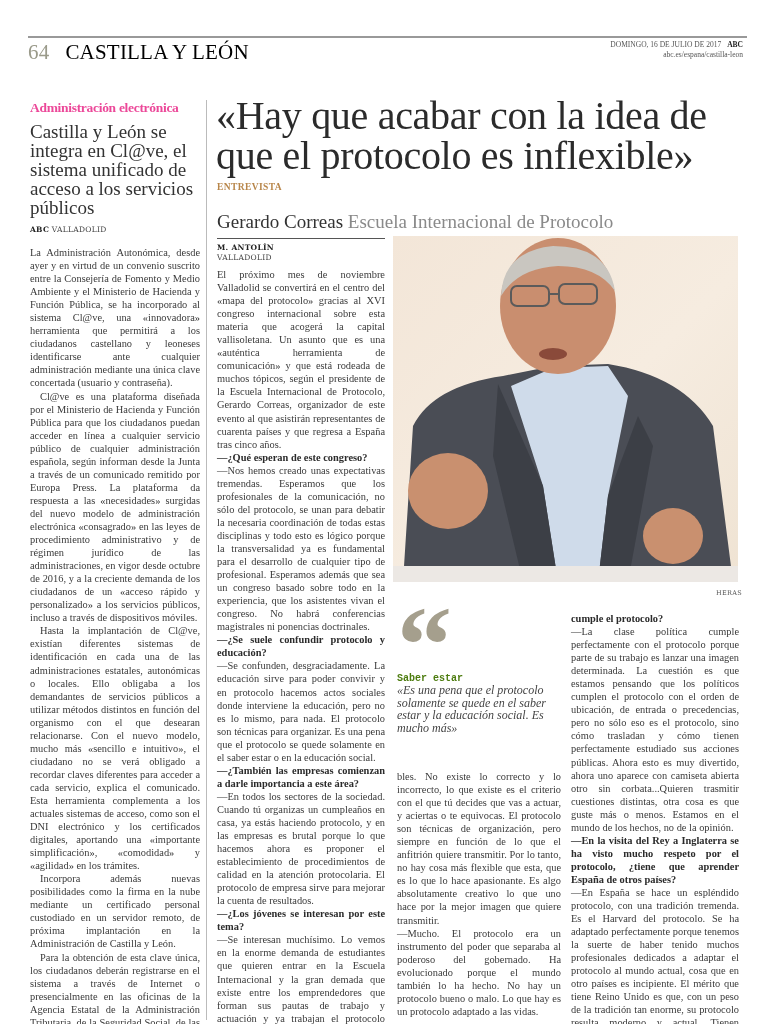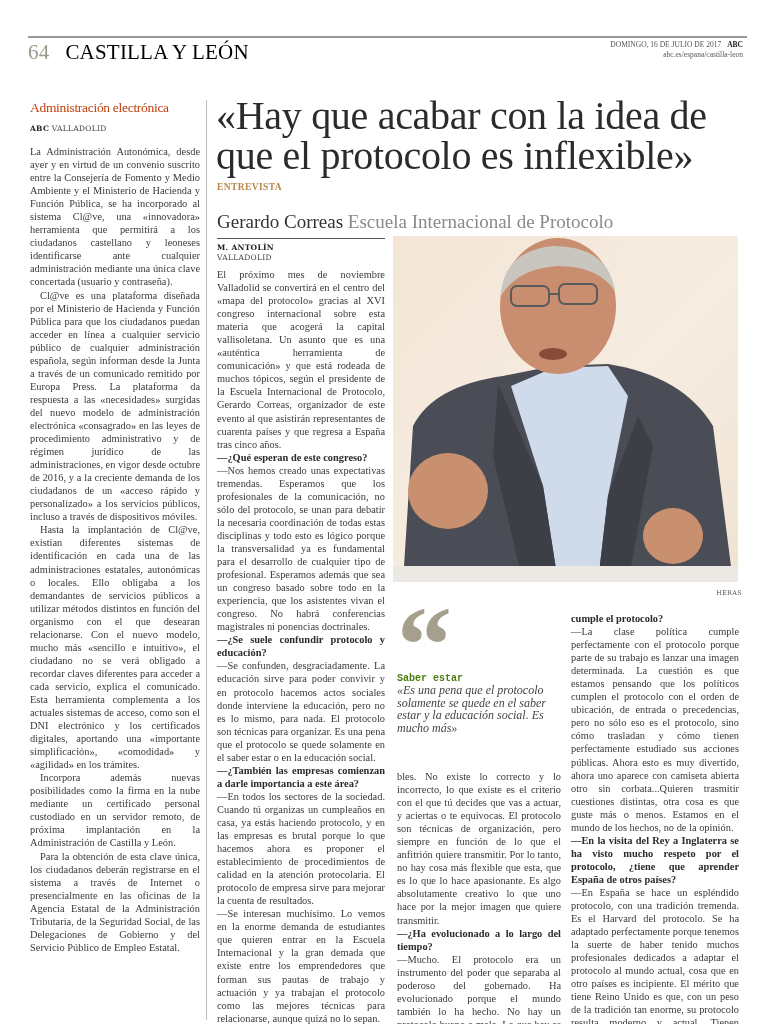--- a/index.html
+++ b/index.html
@@ -5,21 +5,21 @@
   html,body{margin:0;padding:0;background:#fff;}
   body{width:769px;height:1024px;position:relative;overflow:hidden;font-family:"DejaVu Serif","Liberation Serif",serif;color:#333;}
   .topline{position:absolute;left:28px;right:22px;top:36px;height:2px;background:#999;}
   .hdr-left{position:absolute;left:28px;top:40px;font-family:"Liberation Serif",serif;font-size:21px;letter-spacing:0.2px;}
   .pagenum{color:#9a9a8a;margin-right:16px;}
   .section{color:#000000;}
   .hdr-right{position:absolute;right:26px;top:40px;font-family:"Liberation Serif",serif;font-size:7.5px;color:#555;text-align:right;line-height:10px;}
   .hdr-right b{margin-left:6px;color:#222;}
   
   .leftcol{position:absolute;left:30px;top:100px;width:170px;}
-  .kicker-l{font-family:"Liberation Serif",serif;font-weight:normal;color:#c2410c;font-size:13.5px;letter-spacing:-0.3px;}
+  .kicker-l{font-family:"Liberation Serif",serif;font-weight:bold;color:#ec4899;font-size:13.5px;letter-spacing:-0.3px;}
   .lhead{font-family:"Liberation Serif",serif;font-size:19px;line-height:19px;color:#333;margin-top:6px;}
   .byline-l{font-size:7.5px;margin-top:8px;color:#444;letter-spacing:0.3px;}
   .byline-l b{color:#222;}
   .body-l{margin-top:12px;font-family:"Liberation Serif",serif;font-size:10.4px;line-height:13.05px;text-align:justify;color:#3a3a3a;}
   .body-l p, .col p{margin:0;text-indent:10px;}
   .body-l p:first-child{text-indent:0;}
   .vrule{position:absolute;left:206px;top:100px;width:1px;height:920px;background:#bbb;}
   
   .title{position:absolute;left:216px;top:96px;width:520px;font-family:"Liberation Serif",serif;font-size:40px;line-height:40px;color:#2b2b2b;letter-spacing:-0.3px;}
   .entrevista{position:absolute;left:217px;top:182px;font-family:"Liberation Serif",serif;font-weight:bold;color:#b8864a;font-size:9.5px;letter-spacing:0.4px;}
@@ -48,20 +48,21 @@
 <div class="hdr-left">
   <span class="pagenum">64</span><span class="section">CASTILLA Y LEÓN</span>
 </div>
 <div class="hdr-right">
   <div><span>DOMINGO, 16 DE JULIO DE 2017</span><b>ABC</b></div>
   <div>abc.es/espana/castilla-leon</div>
 </div>
 
 <div class="leftcol">
   <div class="kicker-l">Administración electrónica</div>
+  <div class="lhead">Castilla y León se integra en Cl@ve, el sistema unificado de acceso a los servicios públicos</div>
   <div class="byline-l"><b>ABC</b> <span>VALLADOLID</span></div>
   <div class="body-l">
     <p>La Administración Autonómica, desde ayer y en virtud de un convenio suscrito entre la Consejería de Fomento y Medio Ambiente y el Ministerio de Hacienda y Función Pública, se ha incorporado al sistema Cl@ve, una «innovadora» herramienta que permitirá a los ciudadanos castellano y leoneses identificarse ante cualquier administración mediante una única clave concertada (usuario y contraseña).</p>
     <p>Cl@ve es una plataforma diseñada por el Ministerio de Hacienda y Función Pública para que los ciudadanos puedan acceder en línea a cualquier servicio público de cualquier administración española, según informan desde la Junta a través de un comunicado remitido por Europa Press. La plataforma da respuesta a las «necesidades» surgidas del nuevo modelo de administración electrónica «consagrado» en las leyes de procedimiento administrativo y de régimen jurídico de las administraciones, en vigor desde octubre de 2016, y a la creciente demanda de los ciudadanos de un «acceso rápido y personalizado» a los servicios públicos, incluso a través de dispositivos móviles.</p>
     <p>Hasta la implantación de Cl@ve, existían diferentes sistemas de identificación en cada una de las administraciones estatales, autonómicas o locales. Ello obligaba a los demandantes de servicios públicos a utilizar métodos distintos en función del organismo con el que desearan relacionarse. Con el nuevo modelo, mucho más «sencillo e intuitivo», el ciudadano no se verá obligado a recordar claves diferentes para acceder a cada servicio, explica el comunicado. Esta herramienta complementa a los actuales sistemas de acceso, como son el DNI electrónico y los certificados digitales, aportando una «importante simplificación», «comodidad» y «agilidad» en los trámites.</p>
     <p>Incorpora además nuevas posibilidades como la firma en la nube mediante un certificado personal custodiado en un servidor remoto, de próxima implantación en la Administración de Castilla y León.</p>
     <p>Para la obtención de esta clave única, los ciudadanos deberán registrarse en el sistema a través de Internet o presencialmente en las oficinas de la Agencia Estatal de la Administración Tributaria, de la Seguridad Social, de las Delegaciones de Gobierno y del Servicio Público de Empleo Estatal.</p>
   </div>
 </div>
 <div class="vrule"></div>
@@ -76,20 +77,21 @@
 </div>
 
 <div class="col col1">
   <p class="a">El próximo mes de noviembre Valladolid se convertirá en el centro del «mapa del protocolo» gracias al XVI congreso internacional sobre esta materia que acogerá la capital vallisoletana. Un asunto que es una «auténtica herramienta de comunicación» y que está rodeada de muchos tópicos, según el presidente de la Escuela Internacional de Protocolo, Gerardo Correas, organizador de este evento al que asistirán representantes de cuarenta países y que regresa a España tras cinco años.</p>
   <p class="q">—¿Qué esperan de este congreso?</p>
   <p class="a">—Nos hemos creado unas expectativas tremendas. Esperamos que los profesionales de la comunicación, no sólo del protocolo, se unan para debatir la necesaria coordinación de todas estas disciplinas y todo esto es lógico porque la transversalidad ya es fundamental para el desarrollo de cualquier tipo de profesional. Esperamos además que sea un congreso basado sobre todo en la experiencia, que los asistentes vivan el congreso. No habrá conferencias magistrales ni ponencias doctrinales.</p>
   <p class="q">—¿Se suele confundir protocolo y educación?</p>
   <p class="a">—Se confunden, desgraciadamente. La educación sirve para poder convivir y en protocolo hacemos actos sociales donde interviene la educación, pero no es lo mismo, para nada. El protocolo son técnicas para organizar. Es una pena que el protocolo se quede solamente en el saber estar o en la educación social.</p>
   <p class="q">—¿También las empresas comienzan a darle importancia a este área?</p>
   <p class="a">—En todos los sectores de la sociedad. Cuando tú organizas un cumpleaños en casa, ya estás haciendo protocolo, y en las empresas es brutal porque lo que hacemos ahora es proponer el establecimiento de procedimientos de calidad en la atención protocolaria. El protocolo de empresa sirve para mejorar la cuenta de resultados.</p>
+  <p class="q">—¿Los jóvenes se interesan por este tema?</p>
   <p class="a">—Se interesan muchísimo. Lo vemos en la enorme demanda de estudiantes que quieren entrar en la Escuela Internacional y la gran demada que existe entre los emprendedores que forman sus pautas de trabajo y actuación y ya trabajan el protocolo como las mejores técnicas para relacionarse, aunque quizá no lo sepan.</p>
 
 </div>
 
 <div class="photo" aria-label="Gerardo Correas gesticulando durante la entrevista">
   <svg width="345" height="346" viewBox="0 0 345 346">
 
     <path d="M10 346 L20 190 Q40 150 110 140 L160 130 L215 128 Q290 140 320 190 L340 346 Z" fill="#4a4d55"></path>
 
     <path d="M118 150 L160 132 L215 130 L235 160 L215 260 L205 346 L165 346 L150 250 Z" fill="#cfdbea"></path>
@@ -114,21 +116,20 @@
 <div class="credit">HERAS</div>
 
 <div class="quote-box">
   <div class="quote-marks">“</div>
   <div class="quote-title">Saber estar</div>
   <div class="quote-text">«Es una pena que el protocolo solamente se quede en el saber estar y la educación social. Es mucho más»</div>
 </div>
 
 <div class="col col2">
   <p class="a">bles. No existe lo correcto y lo incorrecto, lo que existe es el criterio con el que tú decides que vas a actuar, y aciertas o te equivocas. El protocolo son técnicas de organización, pero siempre en función de lo que el anfitrión quiere transmitir. Por lo tanto, no hay cosa más flexible que esta, que es lo que lo hace apasionante. Es algo absolutamente creativo lo que uno hace por la mejor imagen que quiere transmitir.</p>
-  <p class="q">—¿Ha evolucionado a lo largo del tiempo?</p>
   <p class="a">—Mucho. El protocolo era un instrumento del poder que separaba al poderoso del gobernado. Ha evolucionado porque el mundo también lo ha hecho. No hay un protocolo bueno o malo. Lo que hay es un protocolo adaptado a las vidas.</p>
 
 </div>
 
 <div class="col col3">
   <p class="q">cumple el protocolo?</p>
   <p class="a">—La clase política cumple perfectamente con el protocolo porque parte de su trabajo es lanzar una imagen determinada. La cuestión es que estamos pensando que los políticos cumplen el protocolo con el orden de ubicación, de entrada o precedencias, pero no sólo eso es el protocolo, sino cómo trasladan y cómo tienen perfectamente estudiado sus acciones públicas. Ahora esto es muy divertido, ahora uno aparece con camiseta abierta otro sin corbata...Quieren trasmitir cuestiones distintas, otra cosa es que guste más o menos. Estamos en el mundo de los hechos, no de la opinión.</p>
   <p class="q">—En la visita del Rey a Inglaterra se ha visto mucho respeto por el protocolo, ¿tiene que aprender España de otros países?</p>
   <p class="a">—En España se hace un espléndido protocolo, con una tradición tremenda. Es el Harvard del protocolo. Se ha adaptado perfectamente porque tenemos la suerte de haber tenido muchos profesionales dedicados a adaptar el protocolo al mundo actual, cosa que en otro países es incipiente. El mérito que tiene Reino Unido es que, con un peso de la tradición tan enorme, su protocolo resulta moderno y actual. Tienen distinta cultura a la nuestra.</p>
 </div>

